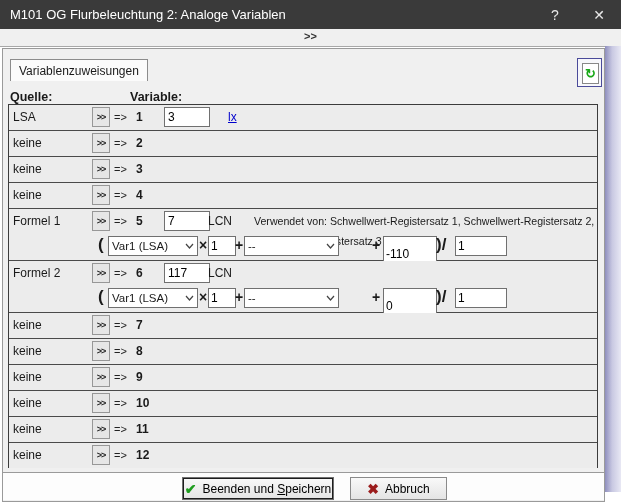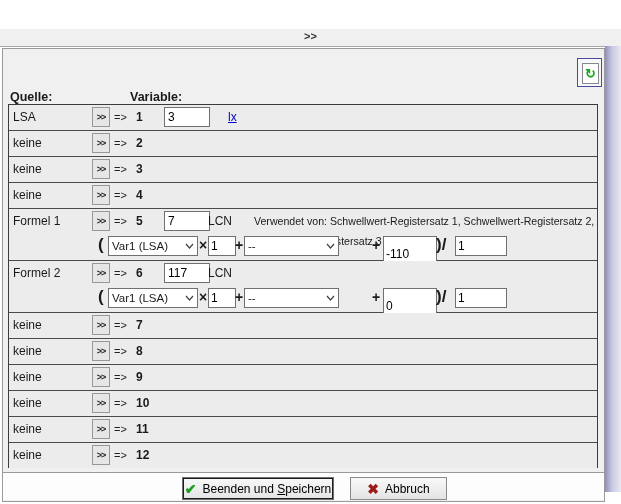--- a/index.html
+++ b/index.html
@@ -81,29 +81,37 @@
   .mark-cross{color:#9b1c1c;font-weight:bold;font-size:14px;}
   .mnemonic{text-decoration:underline;}
   .btnlabel{white-space:nowrap;}
   .chev svg{display:block;}
 </style>
 </head>
 <body>
 
 <div class="screen">
 
+  <div class="titlebar">
+    <span class="title">M101 OG Flurbeleuchtung 2: Analoge Variablen</span>
+    <span class="tb-btn">?</span>
+    <span class="tb-btn">✕</span>
+  </div>
 
   <div class="expander">
     <span>&gt;&gt;</span>
   </div>
 
   <div class="edge-strip"></div>
 
   <div class="panel">
 
+    <div class="tab">
+      <span>Variablenzuweisungen</span>
+    </div>
 
     <button class="refresh-btn">
       <span class="page-ico">
         <span class="arrows">↻</span>
       </span>
     </button>
 
     <div class="colhead src">Quelle:</div>
     <div class="colhead var">Variable:</div>
 

